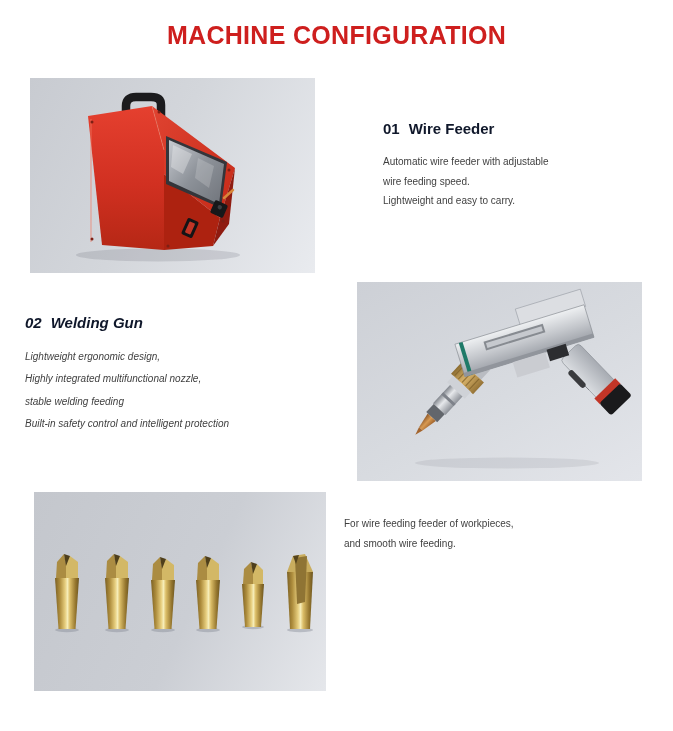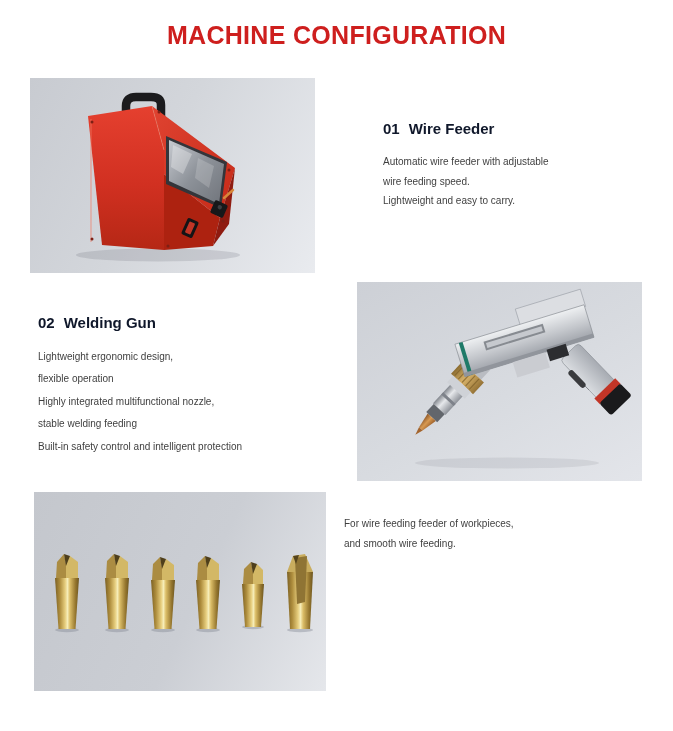--- a/index.html
+++ b/index.html
@@ -14,21 +14,21 @@
   .photo svg { display:block; width:100%; height:100%; }
   .photo-1 { left:30px;  top:78px;  width:285px; height:195px;
              background:linear-gradient(118deg,#c8cbd1 0%,#d3d6db 45%,#e9ebef 100%); }
   .photo-2 { left:357px; top:282px; width:285px; height:199px;
              background:linear-gradient(150deg,#cdd0d6 0%,#d8dbe0 55%,#e3e5ea 100%); }
   .photo-3 { left:34px;  top:492px; width:292px; height:199px;
              background:linear-gradient(115deg,#c4c7cd 0%,#cbced4 55%,#e5e7eb 100%); }
 
   .tb { position:absolute; }
   .tb-1 { left:383px; top:119px; width:275px; }
-  .tb-2 { left:38px;  top:313px; width:335px; }
+  .tb-2 { left:25px;  top:313px; width:335px;font-style:italic; }
   .tb-3 { left:344px; top:514px; width:315px; }
 
   .heading { font-size:15px; line-height:20px; font-weight:bold; color:#0f172a;
              margin-bottom:13px; white-space:nowrap; }
   .heading .nm { margin-left:9px; }
 
   .body-lines { font-size:10px; color:#3f3f3f; }
   .body-lines .line { white-space:nowrap; }
   .tb-1 .body-lines .line { line-height:19.5px; }
   .tb-2 .body-lines .line { line-height:22.4px; }
@@ -109,21 +109,20 @@
       <div class="line">Lightweight and easy to carry.</div>
     </div>
   </div>
 
   <div class="tb tb-2">
     <div class="heading">
       <span class="num">02</span><span class="nm">Welding Gun</span>
     </div>
     <div class="body-lines">
       <div class="line">Lightweight ergonomic design,</div>
-      <div class="line">flexible operation</div>
       <div class="line">Highly integrated multifunctional nozzle,</div>
       <div class="line">stable welding feeding</div>
       <div class="line">Built-in safety control and intelligent protection</div>
     </div>
   </div>
 
   <div class="photo photo-2">
     <svg viewBox="0 0 285 199">
       <defs>
         <linearGradient id="wgBody" x1="0" y1="0" x2="0" y2="1">

